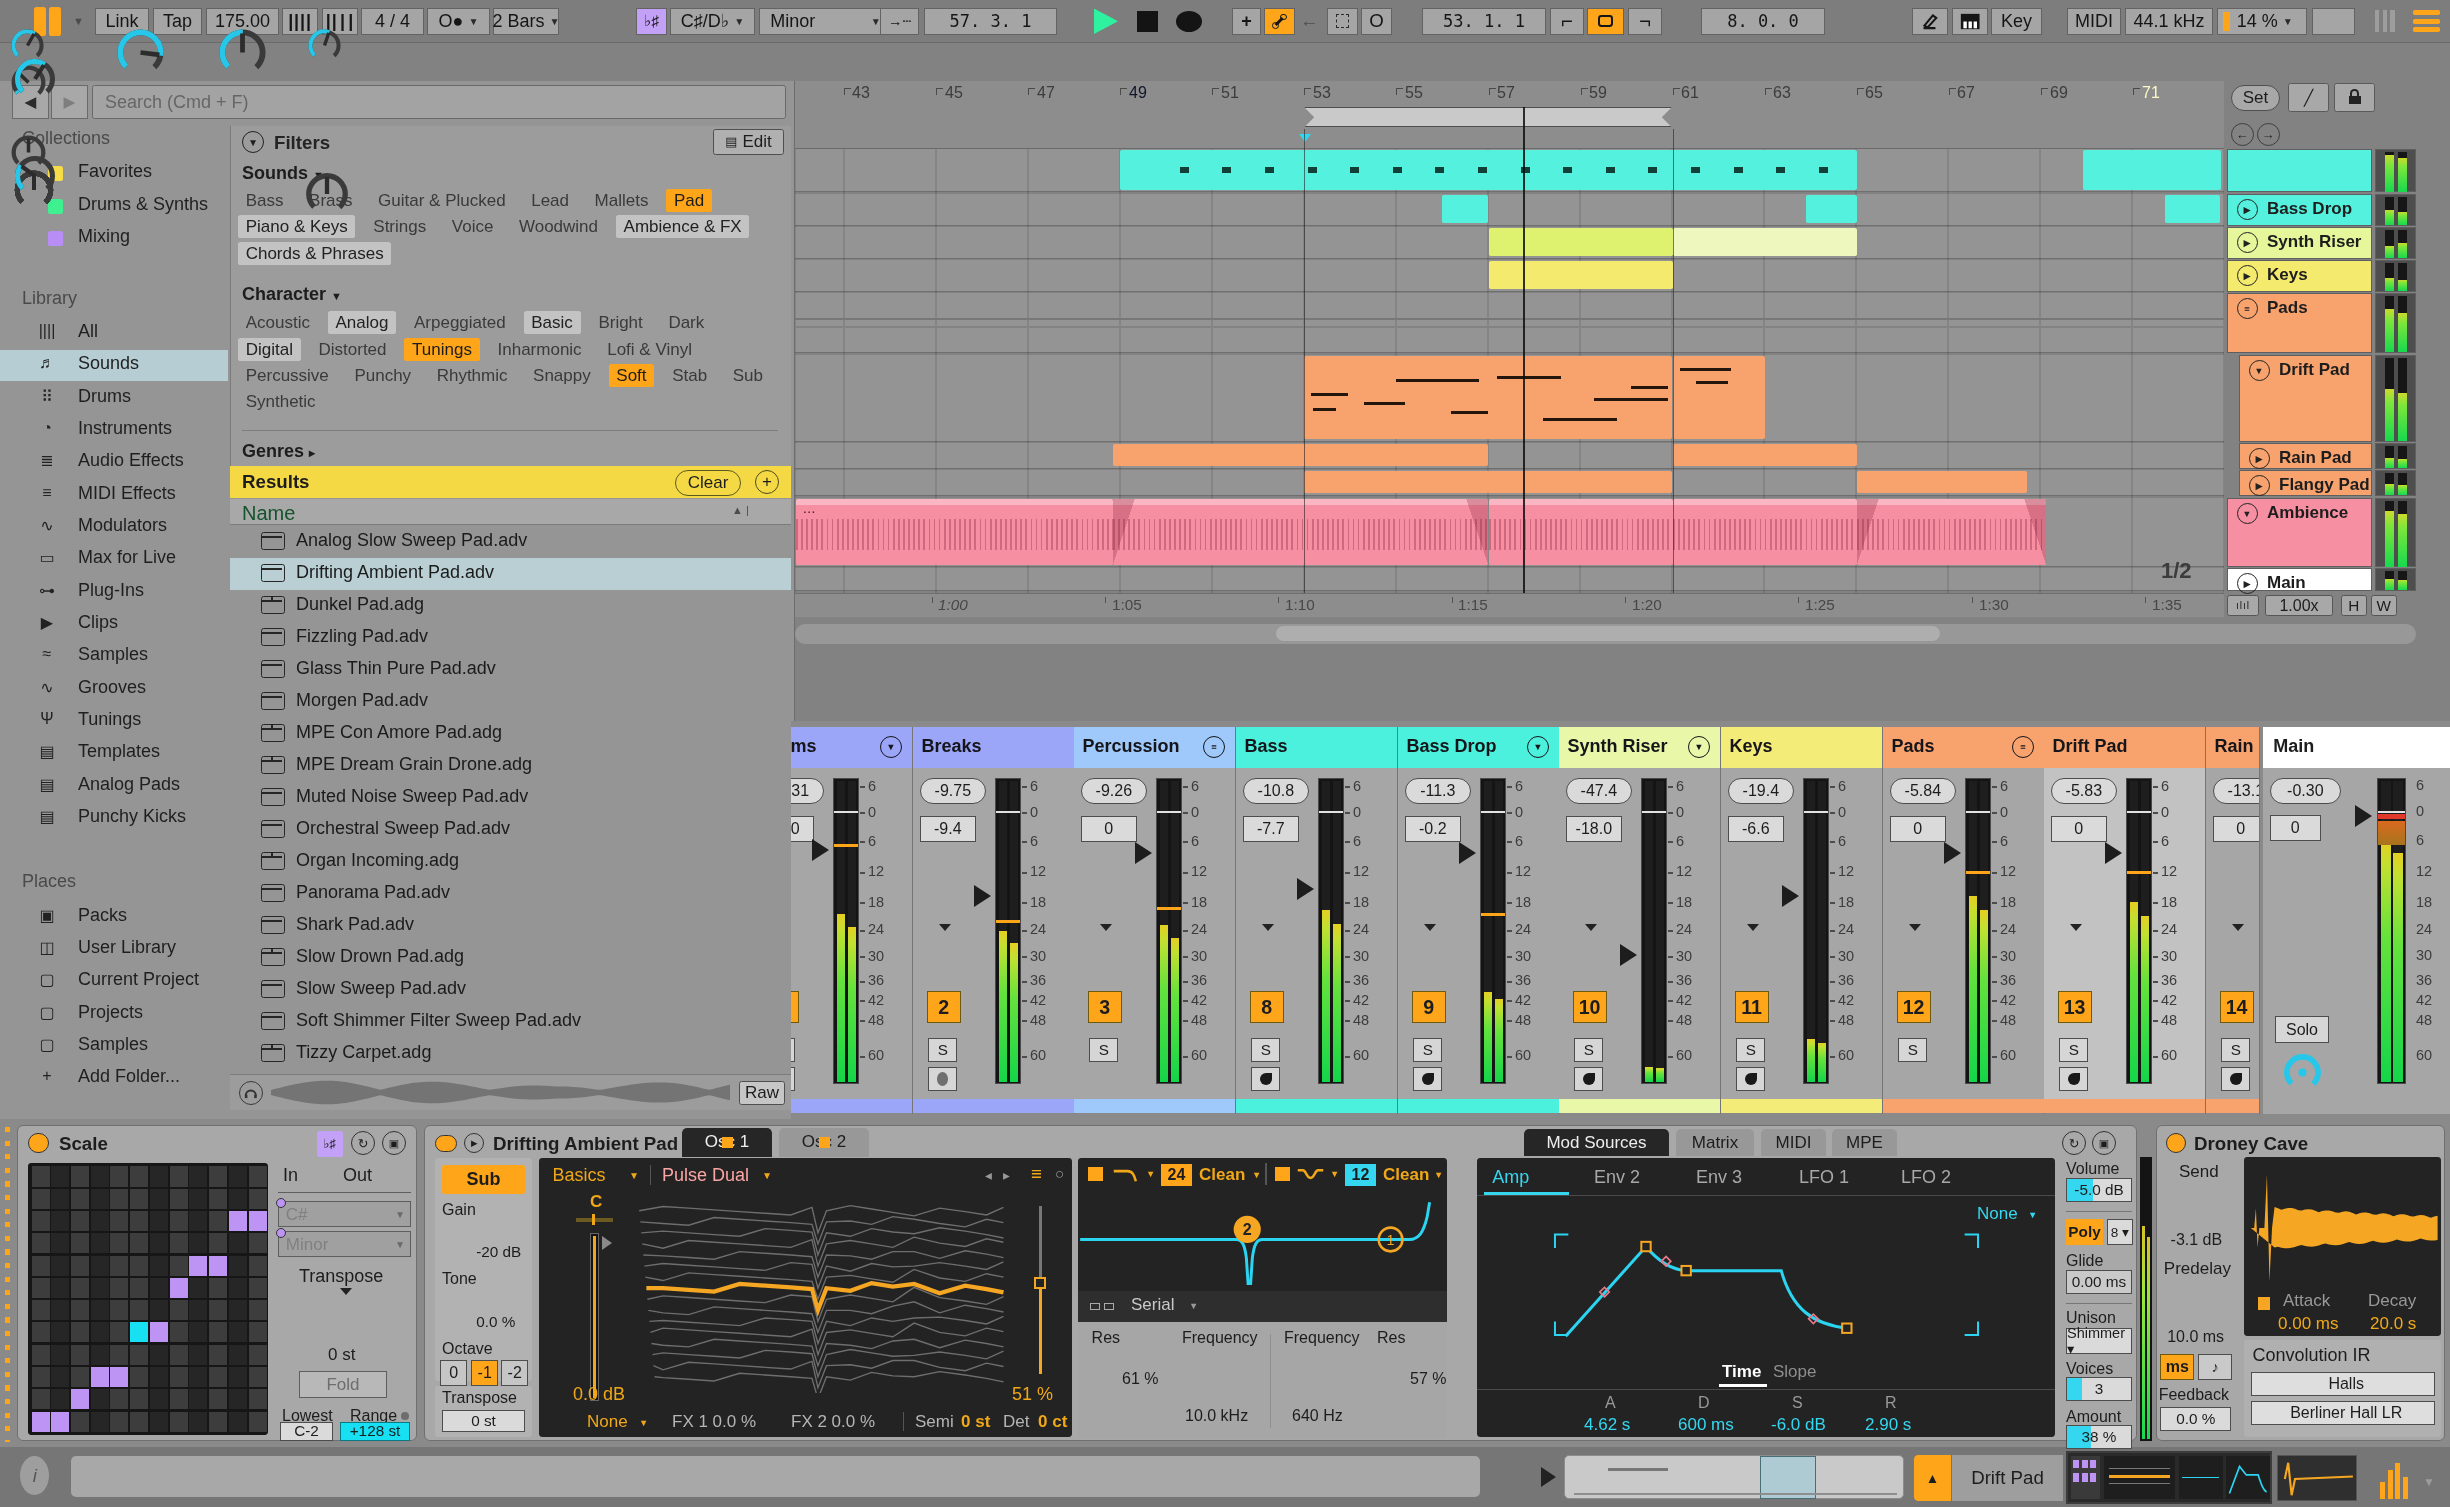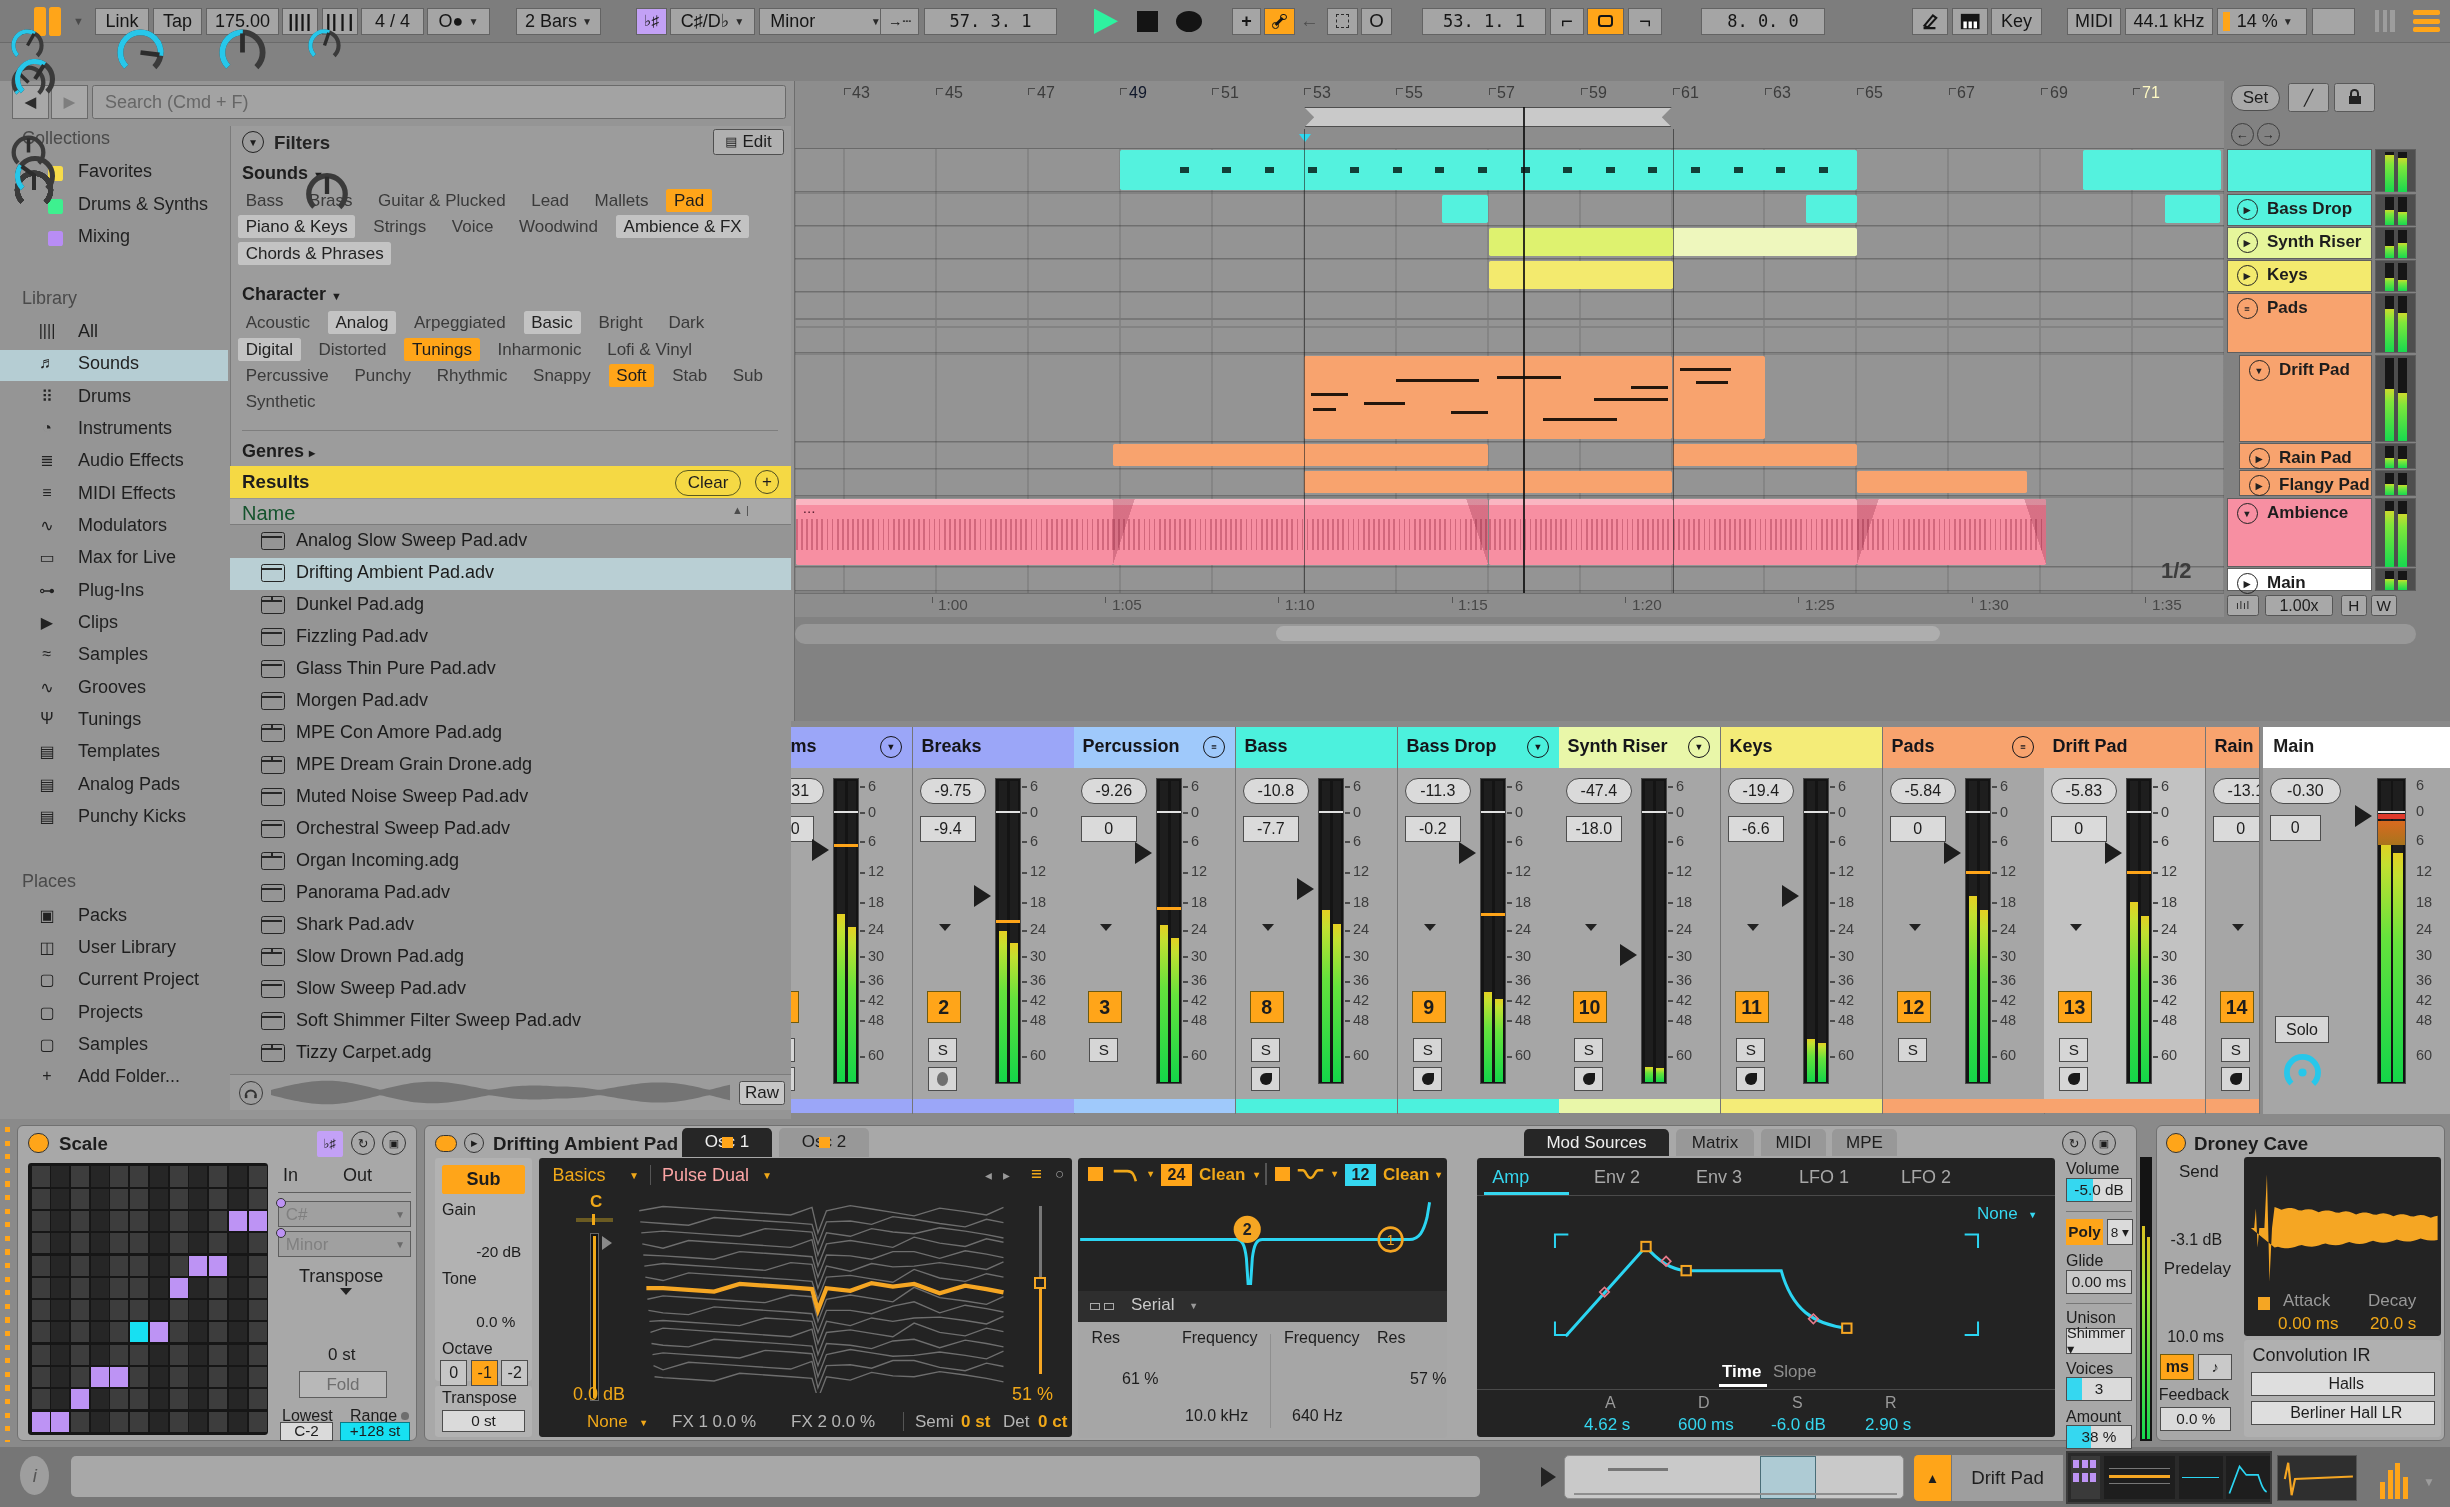--- a/index.html
+++ b/index.html
@@ -35,21 +35,21 @@
     <div class="tb" style="left:95px;width:54px">Link</div>
     <div class="tb" style="left:153px;width:49px">Tap</div>
     <div class="tb" style="left:206px;width:73px">175.00</div>
     <div class="tb" style="left:282px;width:36px;letter-spacing:0.9px;font-weight:bold">||||</div>
     <div class="tb" style="left:322px;width:36px;letter-spacing:0.9px;font-weight:bold">|| | |</div>
     <div class="tb" style="left:361px;width:63px">4 / 4</div>
     <div class="tb" style="left:427px;width:63px">
         <span>O●</span>
         <span class="caret">▼</span>
       </div>
-    <div class="tb" style="left:516px;width:85px">
+    <div class="tb" style="left:493px;width:66px">
         <span>2 Bars</span>
         <span class="caret">▼</span>
       </div>
     <div class="tb purple" style="left:636px;width:31px;font-size:15.3px">♭♯</div>
     <div class="tb" style="left:670px;width:85px">
         <span>C♯/D♭</span>
         <span class="caret">▼</span>
       </div>
     <div class="tb" style="left:759px;width:133px;justify-content:space-between;padding:0 10.2px">
         <span>Minor</span>
@@ -577,21 +577,21 @@
       <div style="position: absolute; left: 0px; top: 19.6px; width: 189px; height: 31.5px; background: repeating-linear-gradient(90deg, rgba(140, 30, 55, 0.35) 0px, rgba(140, 30, 55, 0.35) 1.7px, transparent 1.7px, transparent 5.1px);"></div>
       <div style="position: absolute; left: 0px; top: 0px; width: 22px; height: 66px; background: linear-gradient(to right bottom, rgba(120, 20, 45, 0.25) 49%, transparent 50%);"></div>
       <div style="position: absolute; left: 167px; top: 0px; width: 22px; height: 66px; background: linear-gradient(to left bottom, rgba(120, 20, 45, 0.25) 49%, transparent 50%);"></div>
     </div>
     <div style="position: absolute; left: 1304px; top: 129px; width: 0.9px; height: 464px; background: rgba(35, 35, 35, 0.6);"></div>
     <div style="position: absolute; left: 1673px; top: 129px; width: 0.9px; height: 464px; background: rgba(35, 35, 35, 0.6);"></div>
     <div style="position: absolute; left: 1523px; top: 107px; width: 1.7px; height: 486px; background: rgba(15, 15, 15, 0.85);"></div>
     <div style="position: absolute; left: 2161px; top: 558px; font-size: 22px; font-weight: bold; color: rgb(60, 60, 60);">1/2</div>
     <div style="position: absolute; left: 795px; top: 593px; width: 1429px; height: 24px; background: rgb(141, 141, 141); border-top: 1.7px solid rgb(111, 111, 111);"></div>
     <div style="position: absolute; left: 932px; top: 597px; width: 5.1px; height: 6px; border-left: 1.7px solid rgb(85, 85, 85);"></div>
-    <div style="position: absolute; left: 938px; top: 596px; font-size: 15.3px; color: rgb(71, 71, 71);">1:00</div>
+    <div style="position: absolute; left: 938px; top: 596px; font-size: 15.3px; color: rgb(71, 71, 71); font-style: italic;">1:00</div>
     <div style="position: absolute; left: 1105px; top: 597px; width: 5.1px; height: 6px; border-left: 1.7px solid rgb(85, 85, 85);"></div>
     <div style="position: absolute; left: 1112px; top: 596px; font-size: 15.3px; color: rgb(71, 71, 71);">1:05</div>
     <div style="position: absolute; left: 1278px; top: 597px; width: 5.1px; height: 6px; border-left: 1.7px solid rgb(85, 85, 85);"></div>
     <div style="position: absolute; left: 1285px; top: 596px; font-size: 15.3px; color: rgb(71, 71, 71);">1:10</div>
     <div style="position: absolute; left: 1452px; top: 597px; width: 5.1px; height: 6px; border-left: 1.7px solid rgb(85, 85, 85);"></div>
     <div style="position: absolute; left: 1458px; top: 596px; font-size: 15.3px; color: rgb(71, 71, 71);">1:15</div>
     <div style="position: absolute; left: 1625px; top: 597px; width: 5.1px; height: 6px; border-left: 1.7px solid rgb(85, 85, 85);"></div>
     <div style="position: absolute; left: 1632px; top: 596px; font-size: 15.3px; color: rgb(71, 71, 71);">1:20</div>
     <div style="position: absolute; left: 1798px; top: 597px; width: 5.1px; height: 6px; border-left: 1.7px solid rgb(85, 85, 85);"></div>
     <div style="position: absolute; left: 1805px; top: 596px; font-size: 15.3px; color: rgb(71, 71, 71);">1:25</div>

